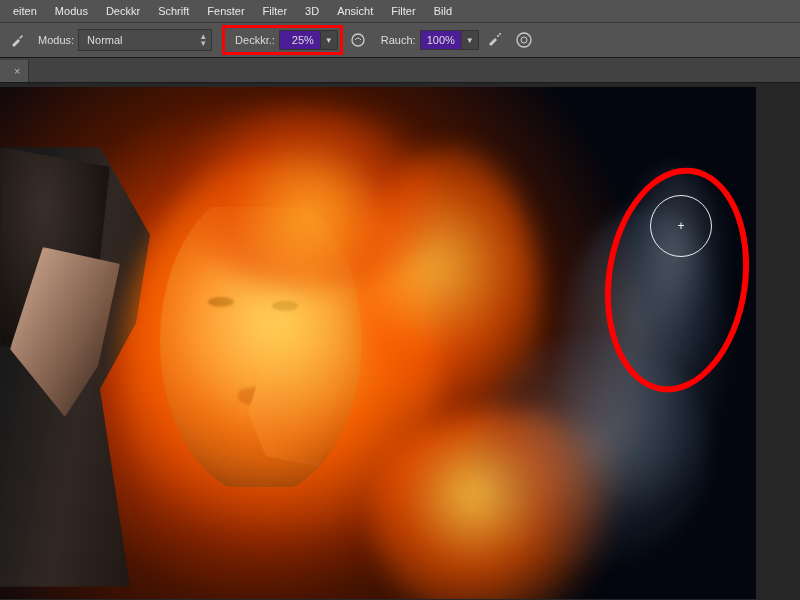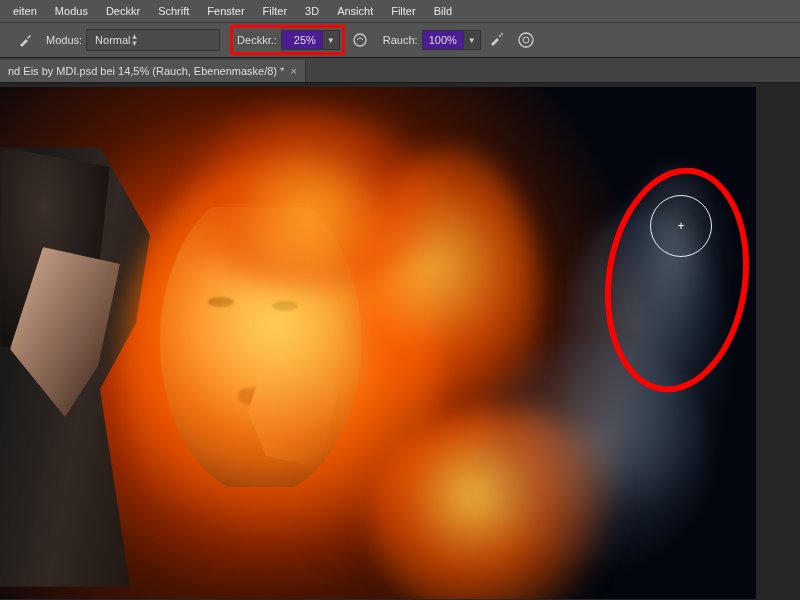--- a/index.html
+++ b/index.html
@@ -1,21 +1,21 @@
 <!DOCTYPE html>
 <html><head>
 <meta charset="utf-8">
 <style>
   html,body{margin:0;padding:0;width:800px;height:600px;background:#2a2a2a;font-family:"Segoe UI",Tahoma,sans-serif;font-size:11px;color:#ddd;overflow:hidden}
   .menubar{height:22px;background:#535353;display:flex;align-items:center;padding-left:4px;border-bottom:1px solid #3a3a3a}
   .menubar-item{padding:0 9px;line-height:22px;cursor:default;color:#e8e8e8}
-  .optbar{height:34px;background:#535353;display:flex;align-items:center;padding-left:16px;border-bottom:1px solid #1a1a1a;position:relative}
+  .optbar{height:34px;background:#535353;display:flex;align-items:center;padding-left:8px;border-bottom:1px solid #1a1a1a;position:relative}
   .tool-icon{width:14px;height:14px;margin:0 6px 0 2px}
   .opt-label{color:#ddd;margin:0 4px 0 8px}
-  .modus-dd{display:flex;align-items:center;background:#4a4a4a;border:1px solid #333;height:20px;padding:0 4px 0 8px;min-width:120px;}
+  .modus-dd{display:flex;align-items:center;background:#4a4a4a;border:1px solid #333;height:20px;padding:0 4px 0 8px;min-width:120px;justify-content:space-between}
   .dd-arrows{font-size:8px;line-height:7px;color:#bbb;display:flex;flex-direction:column;align-items:center}
   .deckkr-group{display:flex;align-items:center;margin-left:10px;border:3px solid #ff0000;padding:1px 2px;height:22px}
   .val-box{display:flex;align-items:center;background:#4c1d95;border:1px solid #333;height:18px}
   .val-text{padding:0 6px;min-width:28px;text-align:right}
   .val-dd{background:#444;border-left:1px solid #333;width:16px;height:18px;display:flex;align-items:center;justify-content:center;font-size:8px;color:#ccc}
   .opt-icon{width:18px;height:18px;margin:0 6px;display:flex;align-items:center;justify-content:center}
   .tabbar{height:24px;background:#424242;display:flex;align-items:flex-end;padding-left:0;border-bottom:1px solid #1a1a1a}
   .tab{background:#535353;height:22px;padding:0 8px;display:flex;align-items:center;font-size:11px;color:#ddd;border-right:1px solid #2f2f2f}
   .tab-close{margin-left:6px;font-size:11px;color:#bbb}
   .canvas-area{position:relative;background:#262626;height:520px}
@@ -57,21 +57,21 @@
   <span class="opt-label">Modus:</span>
   <div class="modus-dd">
     <span>Normal</span>
     <span class="dd-arrows">
         <span>▲</span>
         <span>▼</span>
       </span>
   </div>
 
   <div class="deckkr-group">
-    <span class="opt-label" style="margin-left:2px">Deckkr.:</span>
+    <span class="opt-label" style="margin-left:8px">Deckkr.:</span>
     <div class="val-box">
       <span class="val-text">25%</span>
       <span class="val-dd">▼</span>
     </div>
   </div>
 
   <span class="opt-icon">
     <svg width="16" height="16" viewBox="0 0 16 16">
         <circle cx="8" cy="8" r="6" fill="none" stroke="#ccc" stroke-width="1.3"></circle>
         <path d="M5 8 Q8 4 11 8" stroke="#ccc" fill="none"></path>
@@ -94,21 +94,20 @@
   <span class="opt-icon">
     <svg width="18" height="18" viewBox="0 0 18 18">
         <circle cx="9" cy="9" r="7" fill="none" stroke="#ccc" stroke-width="1.3"></circle>
         <circle cx="9" cy="9" r="3" fill="none" stroke="#ccc"></circle>
       </svg>
   </span>
 </div>
 
 <div class="tabbar">
   <div class="tab">
-    <span>nd Eis by MDI.psd bei 14,5% (Rauch, Ebenenmaske/8) *</span>
     <span class="tab-close">×</span>
   </div>
 </div>
 
 <div class="canvas-area">
   <div class="canvas">
 
     <div style="position:absolute;inset:0;background:radial-gradient(circle at 260px 260px,#ff6a00 0%,#d93b00 20%,#4a1400 45%,#03060e 70%);"></div>
 
     <div style="position:absolute;left:-40px;top:60px;width:200px;height:440px;background:linear-gradient(100deg,#1a1a1a 30%,#322823 60%,#1a120d 100%);clip-path:polygon(0 0,70% 0,95% 20%,88% 40%,70% 55%,85% 100%,0 100%);filter:blur(1px)"></div>

